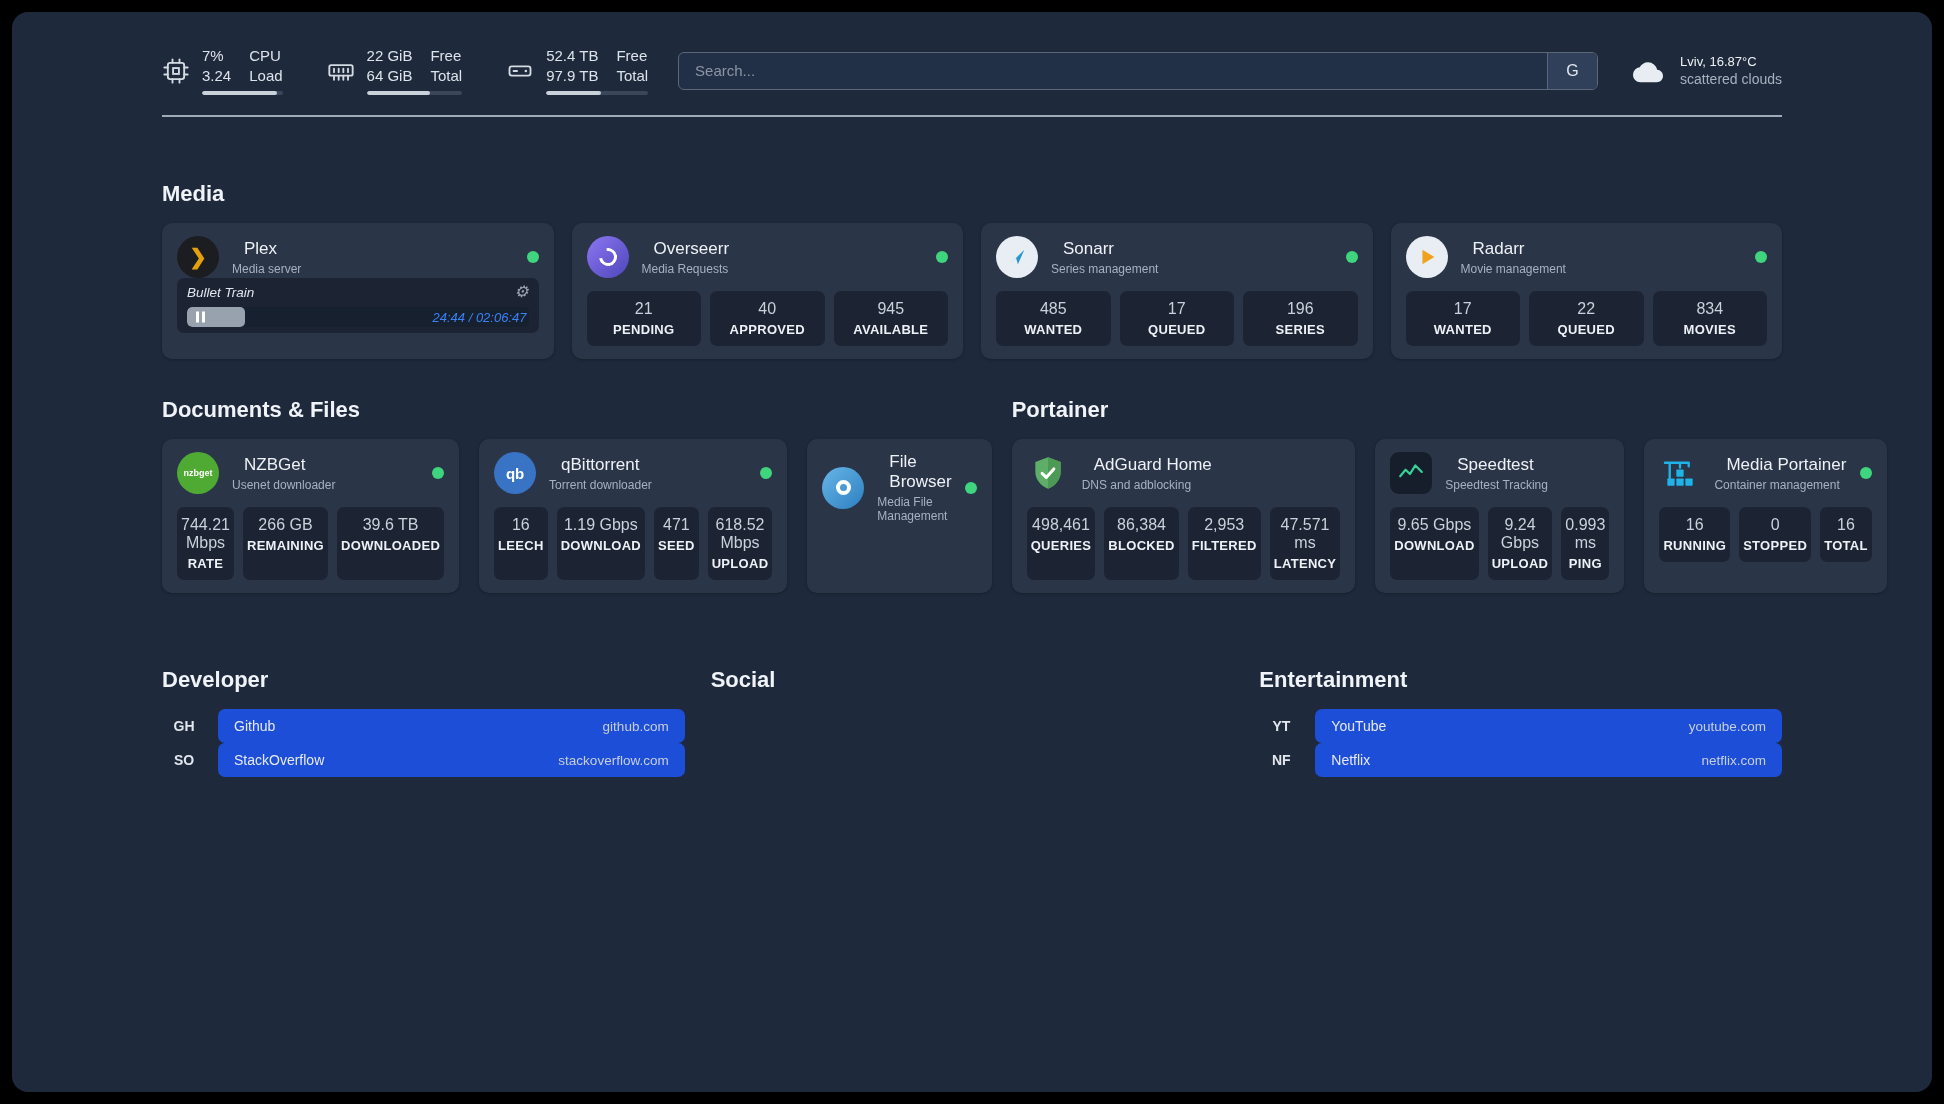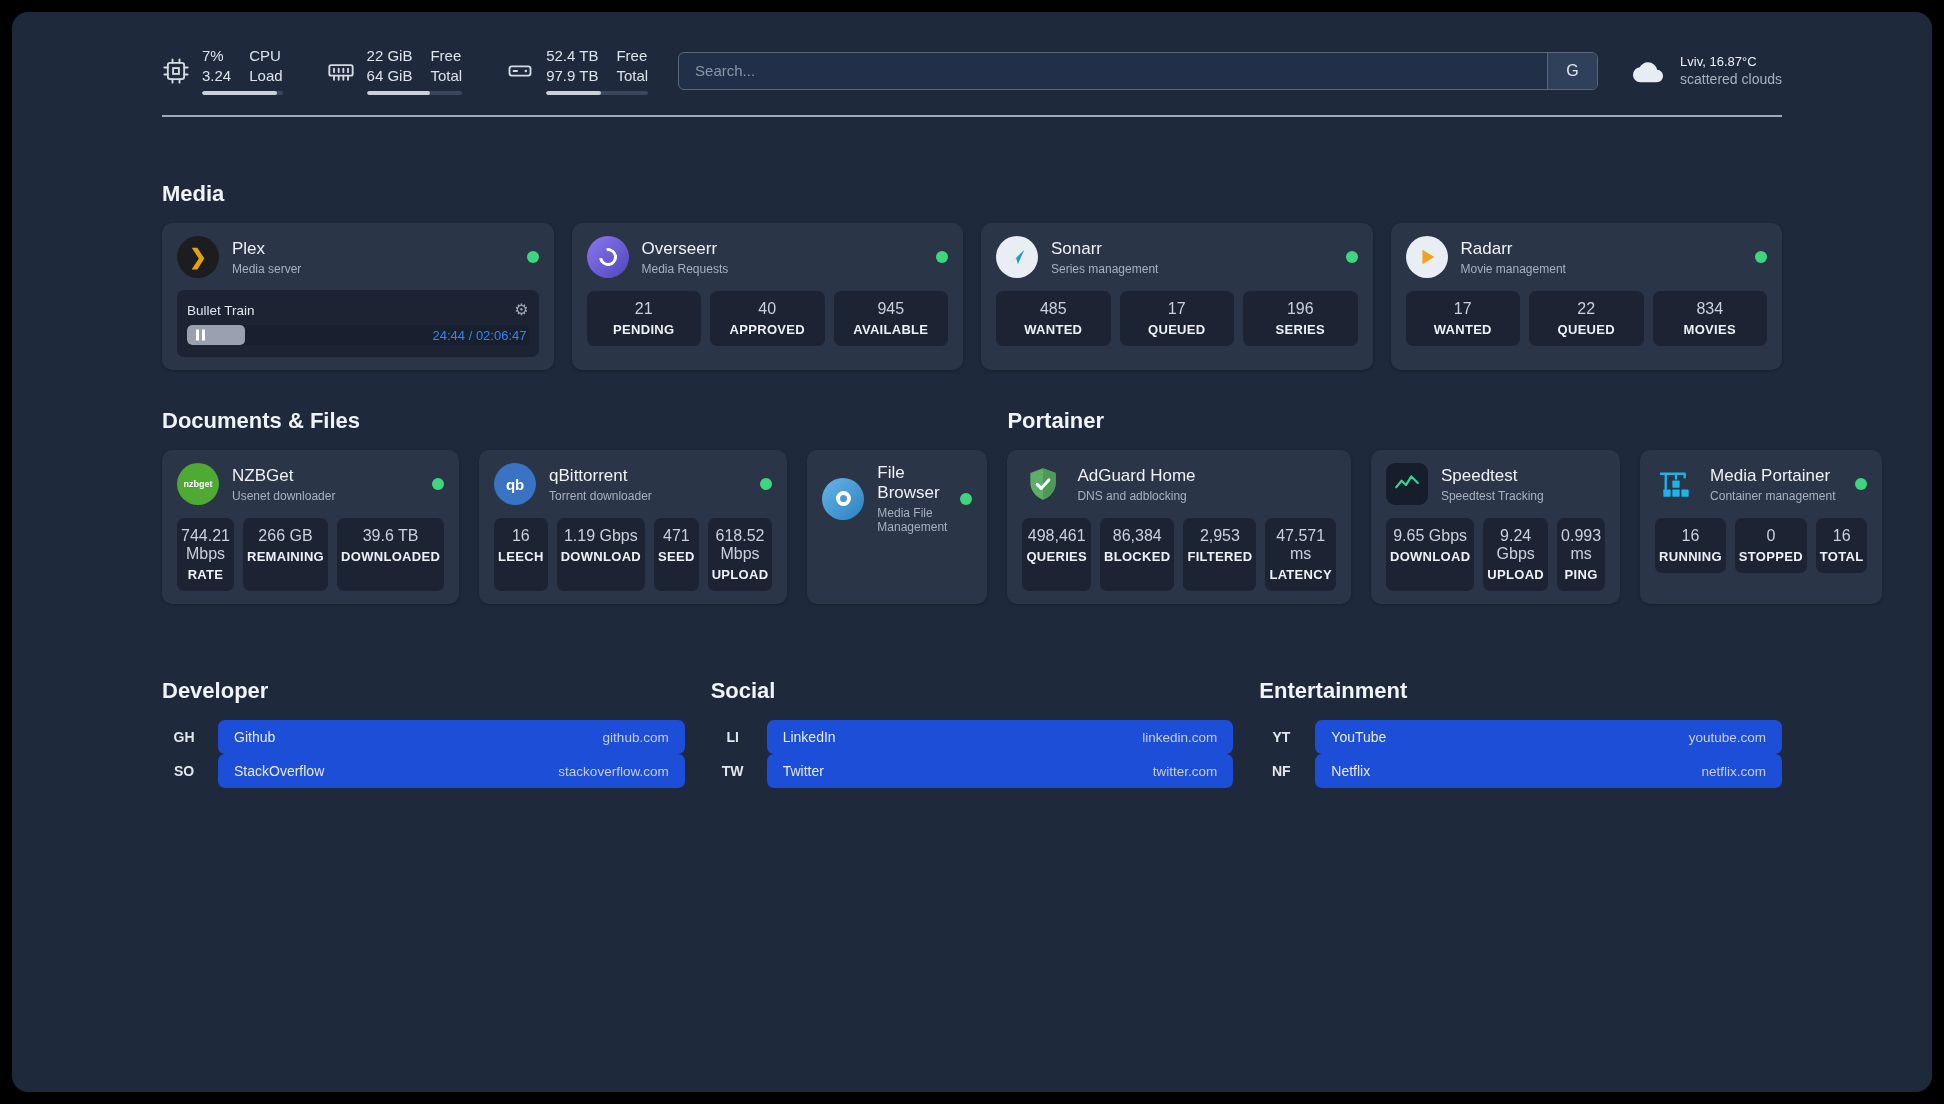--- a/index.html
+++ b/index.html
@@ -63,31 +63,31 @@
   .card {
     background:#2b3548; border-radius:10px; padding:13px 15px;
     box-shadow:0 1px 3px rgba(0,0,0,0.25);
   }
   .card-head { display:flex; align-items:center; gap:13px; }
   .app-icon {
     width:42px; height:42px; border-radius:50%; flex:none;
     display:flex; align-items:center; justify-content:center;
   }
   .card-titles { display:flex; flex-direction:column; }
-  .card-title { font-size:17px; color:#eef1f5; }
+  .card-title { font-size:17px; color:#eef1f5;margin-left:12px; }
   .card-sub { font-size:12px; color:#a7b1bf; margin-top:3px; }
   .status-dot { width:12px; height:12px; border-radius:50%; background:#3ed57e; margin-left:auto; flex:none; }
 
   .stats { display:flex; gap:9px; margin-top:13px; }
   .stat { flex:1; background:rgba(10,16,28,0.45); border-radius:7px; padding:9px 4px; text-align:center; }
   .stat-value { font-size:16px; color:#c9d1db; }
   .stat-label { font-size:13px; font-weight:700; color:#eef1f6; margin-top:4px; letter-spacing:0.3px; }
 
   
-  .player { margin-top:12px; background:rgba(10,16,28,0.45); border-radius:7px; padding:12px 10px; }
+  .player { background:rgba(10,16,28,0.45); border-radius:7px; padding:6px 10px;font-style:italic; }
   .player-top { display:flex; justify-content:space-between; align-items:center; }
   .player-track { font-size:13.5px; color:#dfe5ec; }
   .gear { color:#9aa4b2; font-size:16px; cursor:pointer; line-height:1; }
   .progress { position:relative; margin-top:7px; height:20px; background:#16202f; border-radius:5px; overflow:hidden; }
   .progress-fill { position:absolute; left:0; top:0; bottom:0; width:17%; background:#98a1ae; border-radius:5px; }
   .pause-btn { position:absolute; left:9px; top:50%; transform:translateY(-50%); display:flex; gap:3px; cursor:pointer; }
   .pause-btn i { width:3px; height:11px; background:#fff; display:block; }
   .ptime { position:absolute; right:2px; top:50%; transform:translateY(-50%); font-size:13px; color:#3b82f6; }
 
   .two-col { display:grid; grid-template-columns:1fr 1fr; gap:20px; margin-top:38px; }
@@ -535,36 +535,20 @@
             <span class="bm-name">StackOverflow</span>
             <span class="bm-url">stackoverflow.com</span>
           </span>
         </div>
 
       </div>
     </section>
 
     <section class="bm-group">
       <h2 class="section-title">Social</h2>
-      <div class="bm-list">
-        <div class="bm-row">
-          <span class="bm-abbr">LI</span>
-          <span class="bm-bar">
-            <span class="bm-name">LinkedIn</span>
-            <span class="bm-url">linkedin.com</span>
-          </span>
-        </div>
-        <div class="bm-row">
-          <span class="bm-abbr">TW</span>
-          <span class="bm-bar">
-            <span class="bm-name">Twitter</span>
-            <span class="bm-url">twitter.com</span>
-          </span>
-        </div>
-      </div>
     </section>
 
     <section class="bm-group">
       <h2 class="section-title">Entertainment</h2>
       <div class="bm-list">
         <div class="bm-row">
           <span class="bm-abbr">YT</span>
           <span class="bm-bar">
             <span class="bm-name">YouTube</span>
             <span class="bm-url">youtube.com</span>

